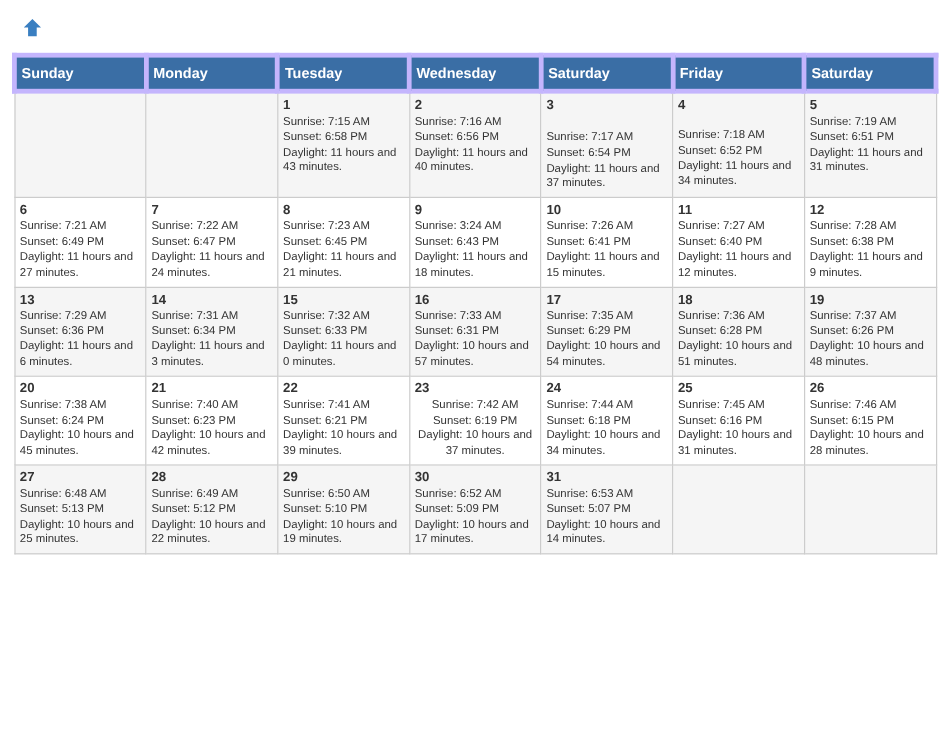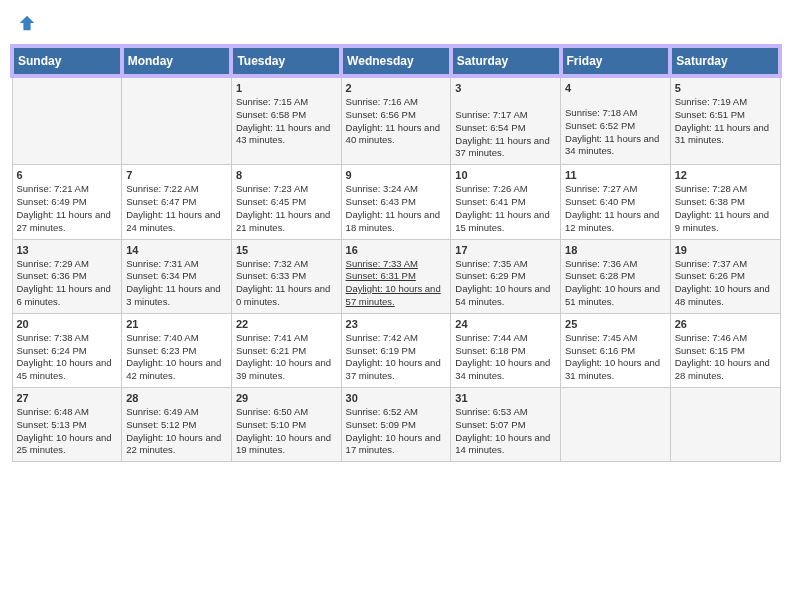--- a/index.html
+++ b/index.html
@@ -215,21 +215,21 @@
 Daylight: 11 hours and 3 minutes.</div>
         </td>
         <td>
           <div class="day-number">15</div>
           <div class="cell-content" style="white-space: pre-line;">Sunrise: 7:32 AM
 Sunset: 6:33 PM
 Daylight: 11 hours and 0 minutes.</div>
         </td>
         <td>
           <div class="day-number">16</div>
-          <div class="cell-content" style="white-space: pre-line; text-decoration: underline;">Sunrise: 7:33 AM
+          <div class="cell-content" style="white-space: pre-line;">Sunrise: 7:33 AM
 Sunset: 6:31 PM
 Daylight: 10 hours and 57 minutes.</div>
         </td>
         <td>
           <div class="day-number">17</div>
           <div class="cell-content" style="white-space: pre-line;">Sunrise: 7:35 AM
 Sunset: 6:29 PM
 Daylight: 10 hours and 54 minutes.</div>
         </td>
         <td>
@@ -259,21 +259,21 @@
 Daylight: 10 hours and 42 minutes.</div>
         </td>
         <td>
           <div class="day-number">22</div>
           <div class="cell-content" style="white-space: pre-line;">Sunrise: 7:41 AM
 Sunset: 6:21 PM
 Daylight: 10 hours and 39 minutes.</div>
         </td>
         <td>
           <div class="day-number">23</div>
-          <div class="cell-content" style="white-space: pre-line;">Sunrise: 7:42 AM
+          <div class="cell-content" style="white-space: pre-line; text-align: center;">Sunrise: 7:42 AM
 Sunset: 6:19 PM
 Daylight: 10 hours and 37 minutes.</div>
         </td>
         <td>
           <div class="day-number">24</div>
           <div class="cell-content" style="white-space: pre-line;">Sunrise: 7:44 AM
 Sunset: 6:18 PM
 Daylight: 10 hours and 34 minutes.</div>
         </td>
         <td>

